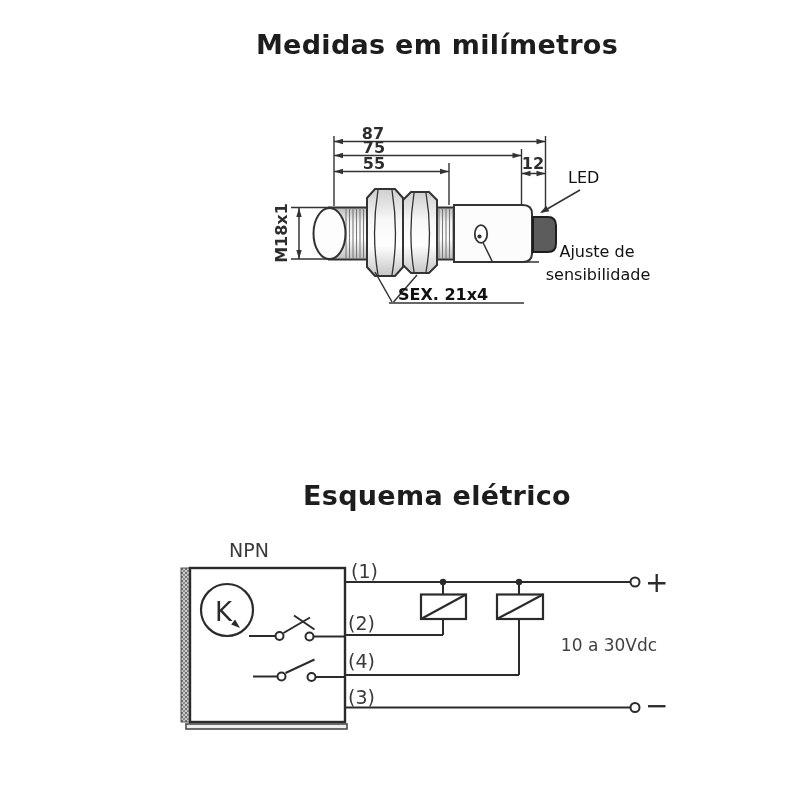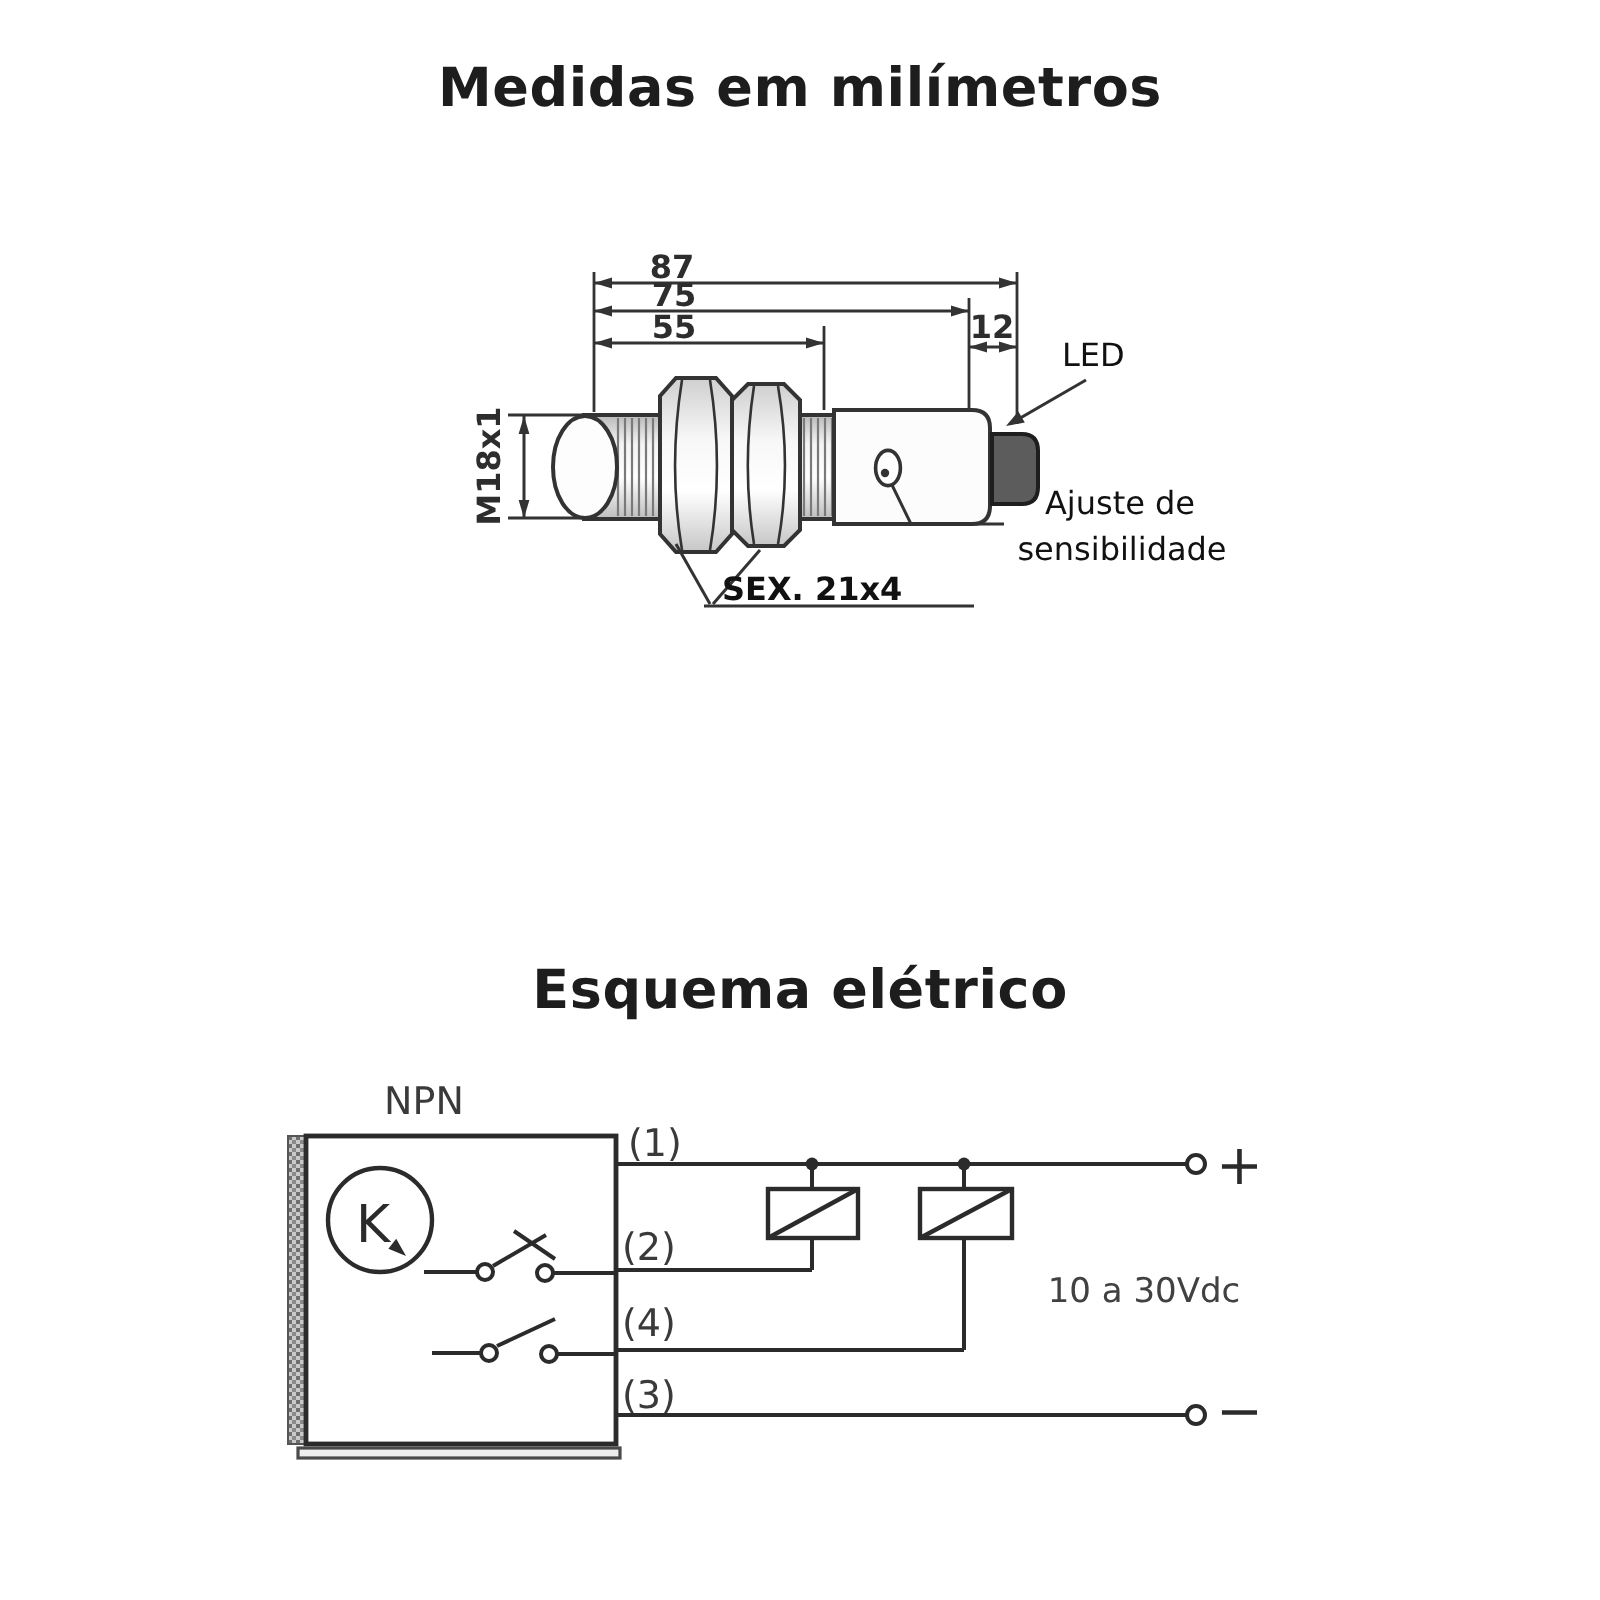--- a/index.html
+++ b/index.html
@@ -1,21 +1,21 @@
 <!DOCTYPE html>
 <html><head>
 <meta charset="utf-8">
 <style>
   html,body{margin:0;padding:0;}
   body{
     width:800px;height:800px;background:#ffffff;
     font-family:"DejaVu Sans","Liberation Sans",sans-serif;
     position:relative;overflow:hidden;
   }
-  .canvas{position:absolute;inset:0;}
+  .canvas{position:absolute;inset:0;margin-left:37px;}
   .title{
     position:absolute;left:0;width:800px;margin:0;
     text-align:center;font-weight:700;color:#1d1d1d;
     font-size:27px;letter-spacing:.3px;
   }
   .t1{top:29px;}
   .t2{top:480px;}
   .sensor-svg{position:absolute;left:230px;top:115px;width:400px;height:210px;}
   .schematic-svg{position:absolute;left:130px;top:535px;width:510px;height:205px;}
   svg text{font-family:"DejaVu Sans","Liberation Sans",sans-serif;}

